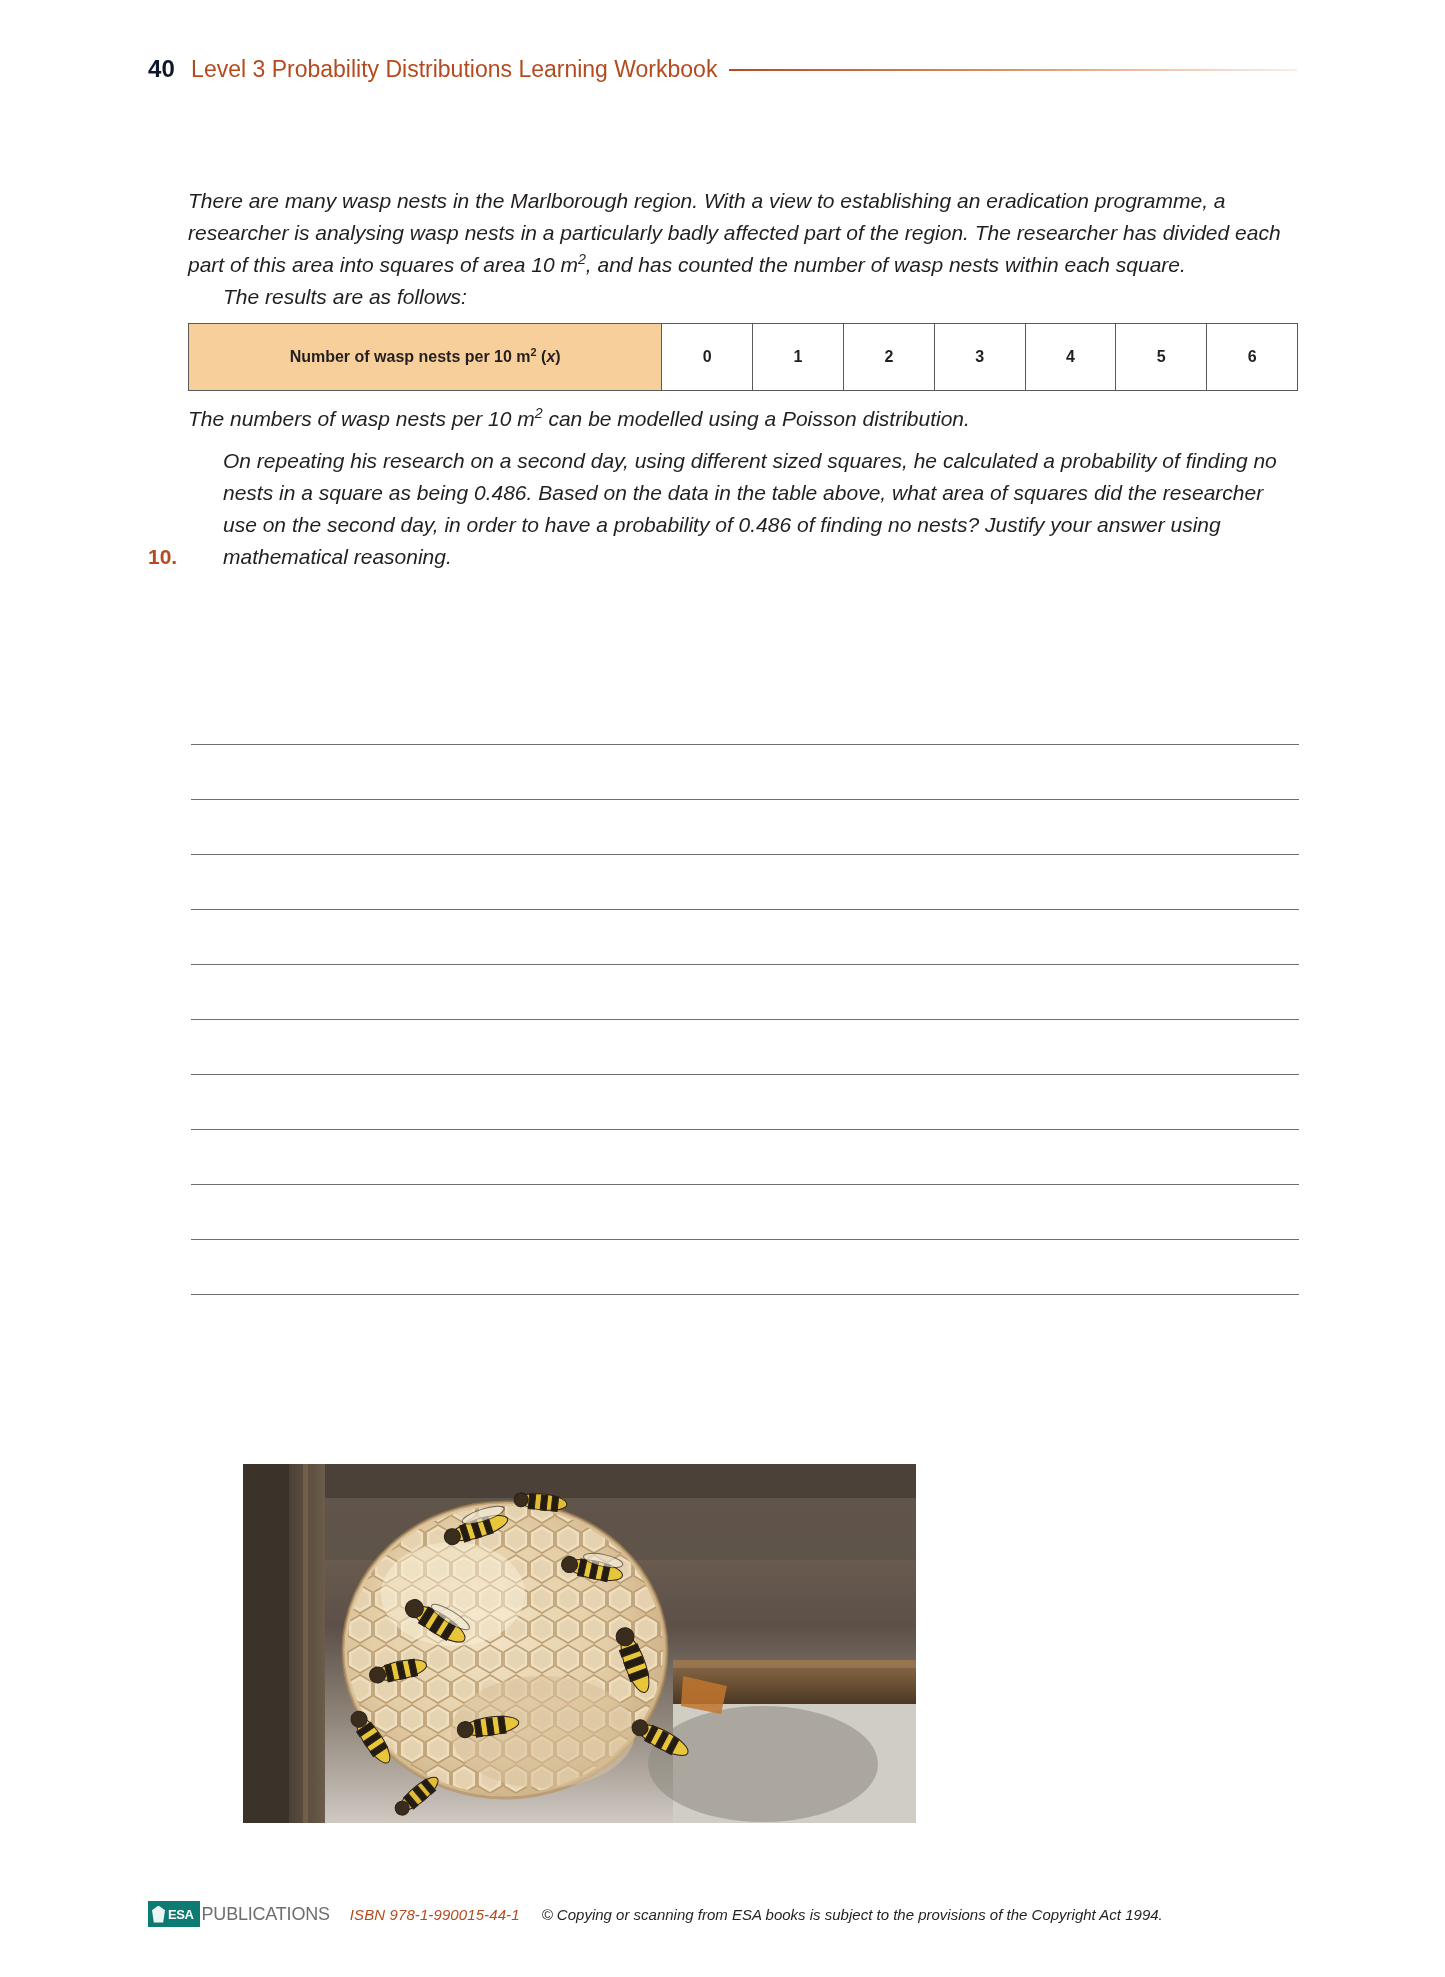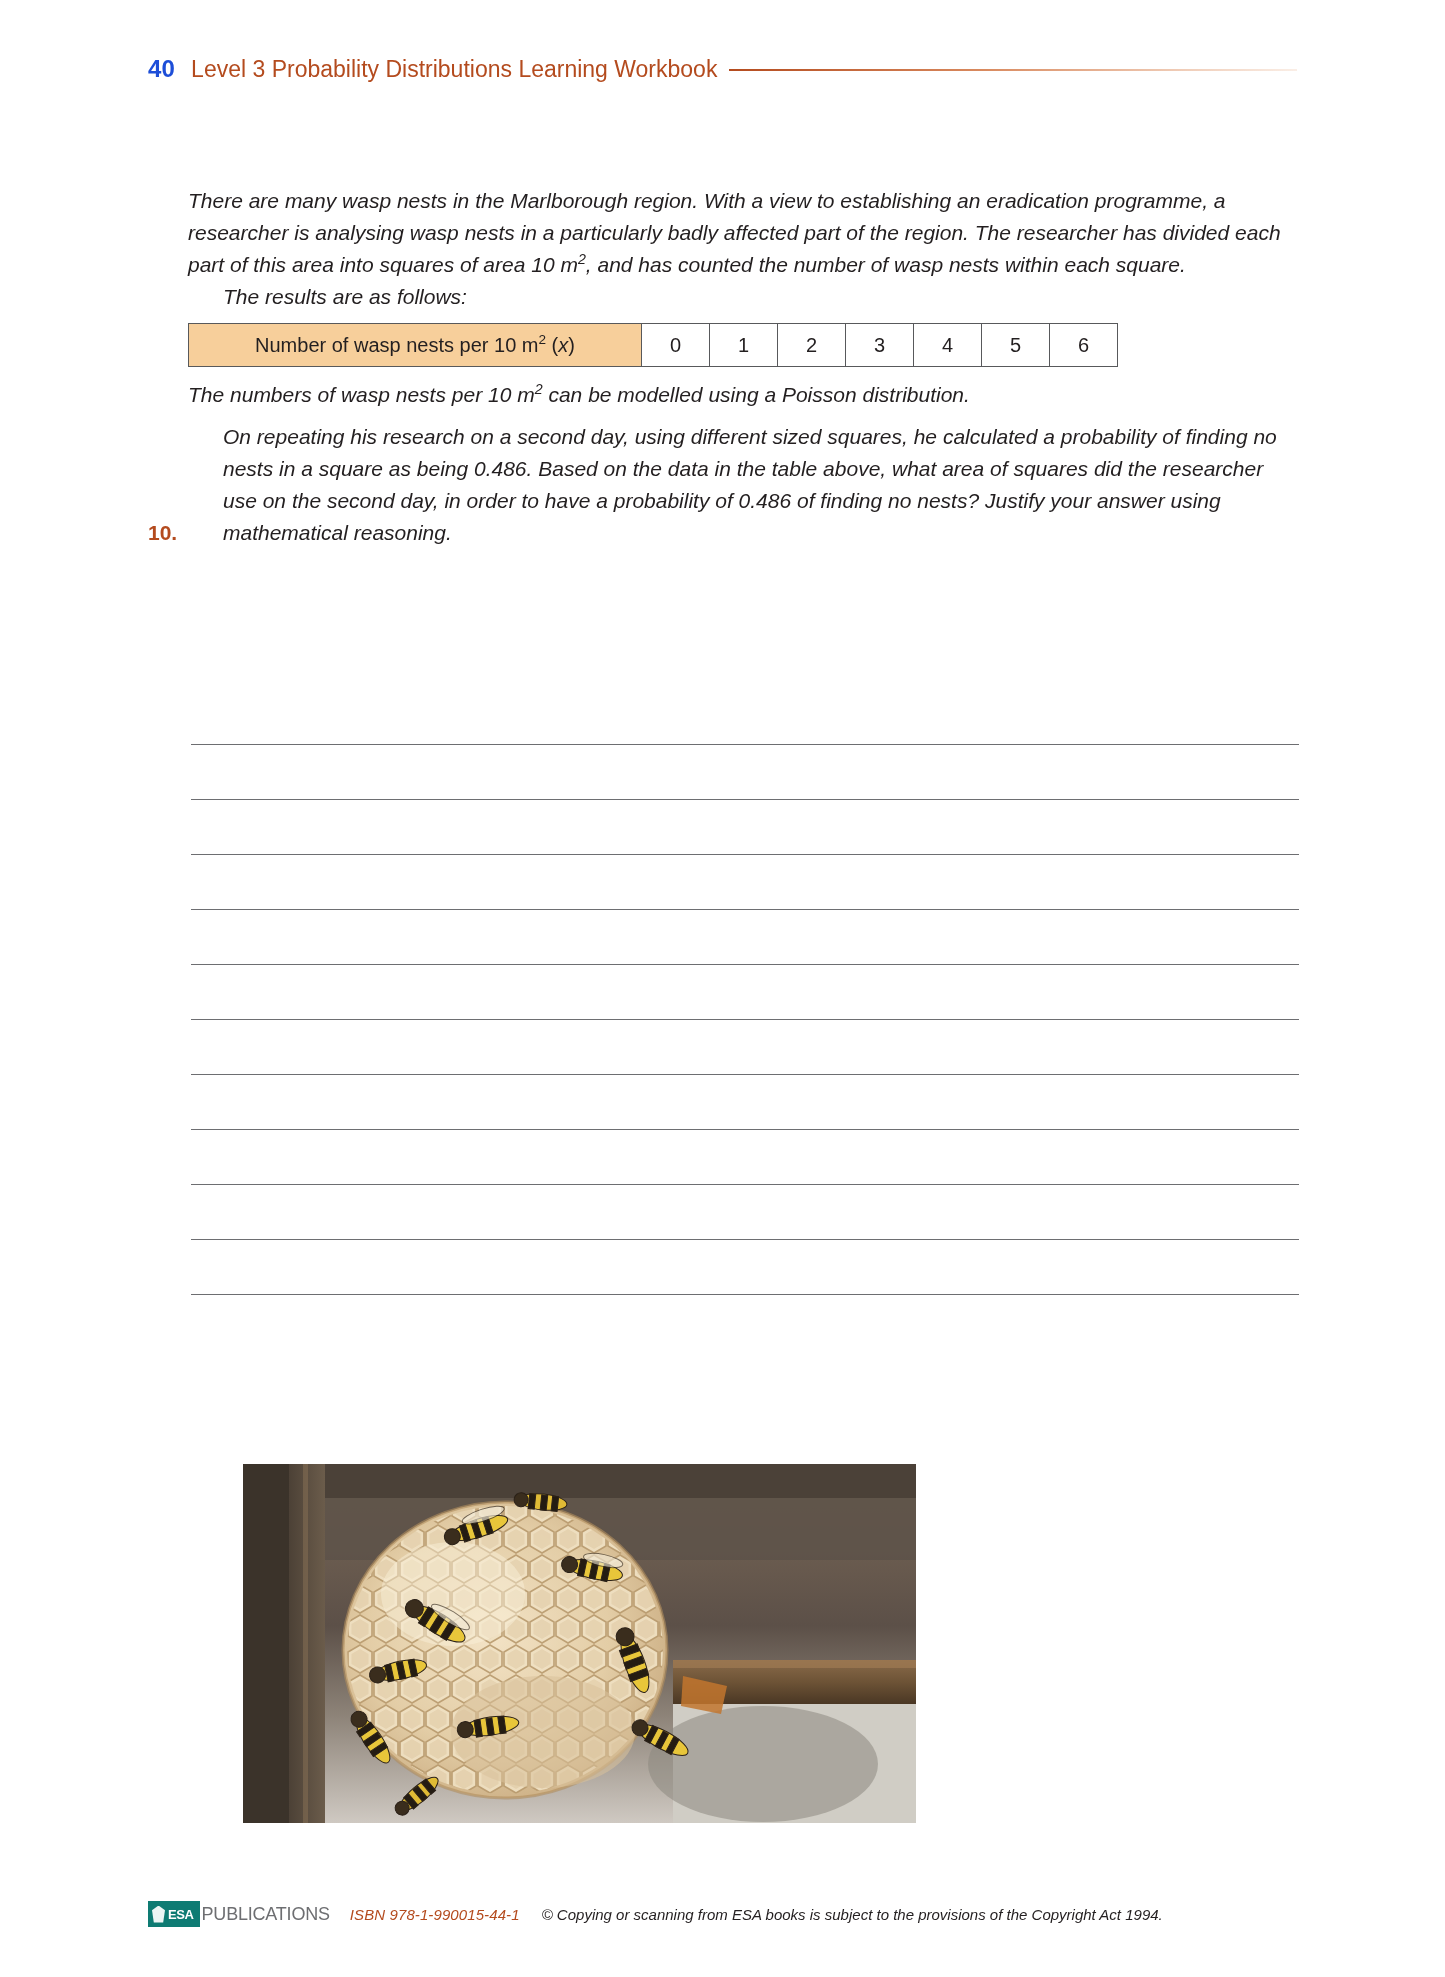--- a/index.html
+++ b/index.html
@@ -27,21 +27,21 @@
     left: 148px;
     top: 55px;
     right: 148px;
     height: 40px;
     display: flex;
     align-items: baseline;
   }
   .page-number {
     font-size: 24px;
     font-weight: bold;
-    color: #1d4ed8;
+    color: #0f172a;
     margin-right: 16px;
     letter-spacing: 0.2px;
   }
   .header-title {
     font-size: 23px;
     color: #b44b1e;
     white-space: nowrap;
   }
   .header-rule {
     flex: 1 1 auto;
@@ -97,24 +97,25 @@
     margin-top: 10px;
     margin-bottom: 12px;
   }
   table.data-table {
     border-collapse: collapse;
     table-layout: fixed;
   }
   table.data-table td {
     border: 1px solid #58595b;
     height: 42px;
-    font-size: 20px;
+    font-size: 16px;
     text-align: center;
     vertical-align: middle;
-    padding: 0;
+    padding: 12px;
+    font-weight: bold;
   }
   td.label-cell {
     background: #f7cf9b;
     text-align: left;
     padding-left: 14px;
     width: 452px;
     white-space: nowrap;
   }
   td.value-cell {
     width: 67px;

